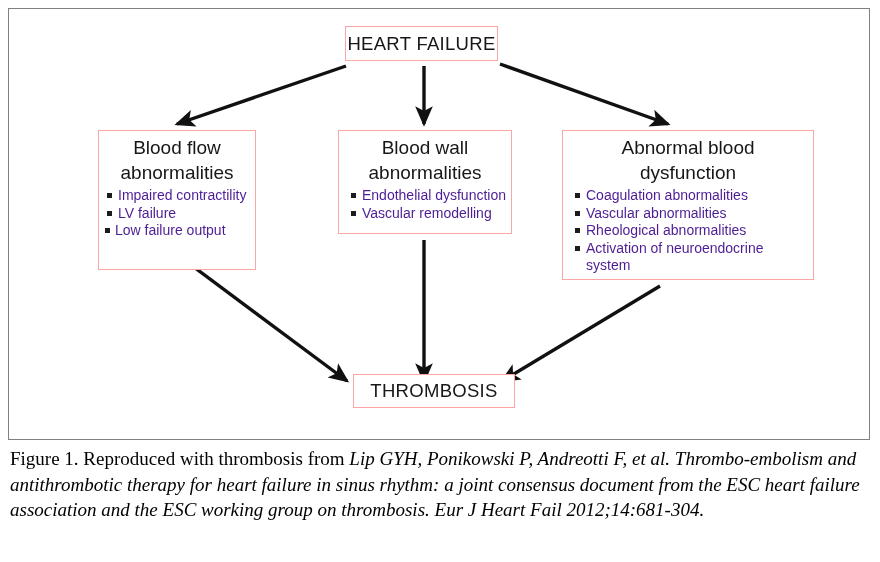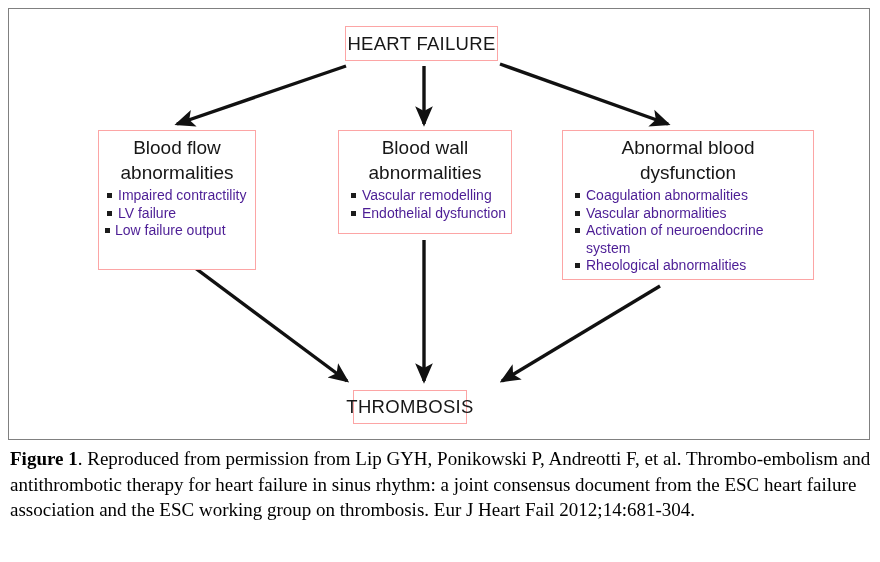--- a/index.html
+++ b/index.html
@@ -140,40 +140,41 @@
     top: 130px;
     width: 252px;
     height: 150px;
   }
   #box-abnormal-blood .bullet-pad {
     padding: 0 6px 0 10px;
   }
 
   #box-thrombosis {
     left: 353px;
-    top: 390px;
-    width: 114px;
+    top: 374px;
+    width: 162px;
     height: 34px;
   }
 
   
   #caption {
     position: absolute;
     left: 10px;
     top: 446px;
     width: 862px;
     font-family: "Liberation Serif", serif;
     font-size: 19px;
     line-height: 25.5px;
     color: #000000;
   }
   #caption .fig-label {
-    font-weight: bold;
+    font-weight: normal;
   }
   #caption .ital {
+    font-style: italic;
   }
 </style>
 </head>
 <body>
 
 <div id="page">
 
   <div id="figure-frame"></div>
 
   <svg id="arrow-layer" viewBox="0 0 880 450" width="880" height="450" xmlns="http://www.w3.org/2000/svg">
@@ -222,57 +223,57 @@
   </div>
 
   <div class="node-box" id="box-vessel-wall">
     <div class="node-title">
       <div>Blood wall</div>
       <div>abnormalities</div>
     </div>
     <ul class="bullet-list bullet-pad">
       <li class="bullet-item">
         <span class="sq"></span>
+        <span>Endothelial dysfunction</span>
+      </li>
+      <li class="bullet-item">
+        <span class="sq"></span>
         <span>Vascular remodelling</span>
-      </li>
-      <li class="bullet-item">
-        <span class="sq"></span>
-        <span>Endothelial dysfunction</span>
       </li>
     </ul>
   </div>
 
   <div class="node-box" id="box-abnormal-blood">
     <div class="node-title">
       <div>Abnormal blood</div>
       <div>dysfunction</div>
     </div>
     <ul class="bullet-list bullet-pad">
       <li class="bullet-item">
         <span class="sq"></span>
         <span>Coagulation abnormalities</span>
       </li>
       <li class="bullet-item">
         <span class="sq"></span>
         <span>Vascular abnormalities</span>
       </li>
+      <li class="bullet-item">
+        <span class="sq"></span>
+        <span>Rheological abnormalities</span>
+      </li>
       <li class="bullet-item wrap">
         <span class="sq"></span>
         <span>Activation of neuroendocrine system</span>
-      </li>
-      <li class="bullet-item">
-        <span class="sq"></span>
-        <span>Rheological abnormalities</span>
       </li>
     </ul>
   </div>
 
   <div class="node-box term-box" id="box-thrombosis">
     <span class="term-label">THROMBOSIS</span>
   </div>
 
   <div id="caption">
-    <span class="fig-label">Figure 1</span><span>. Reproduced from permission from </span><span class="ital">Lip GYH, Ponikowski P, Andreotti F, et al.</span>
+    <span class="fig-label">Figure 1</span><span>. Reproduced with thrombosis from </span><span class="ital">Lip GYH, Ponikowski P, Andreotti F, et al.</span>
     <span class="ital">Thrombo-embolism and antithrombotic therapy for heart failure in sinus rhythm: a joint consensus document from the ESC heart failure association and the ESC working group on thrombosis.</span>
     <span class="ital">Eur J Heart Fail 2012;14:681-304.</span>
   </div>
 
 </div>
 
 </body></html>

